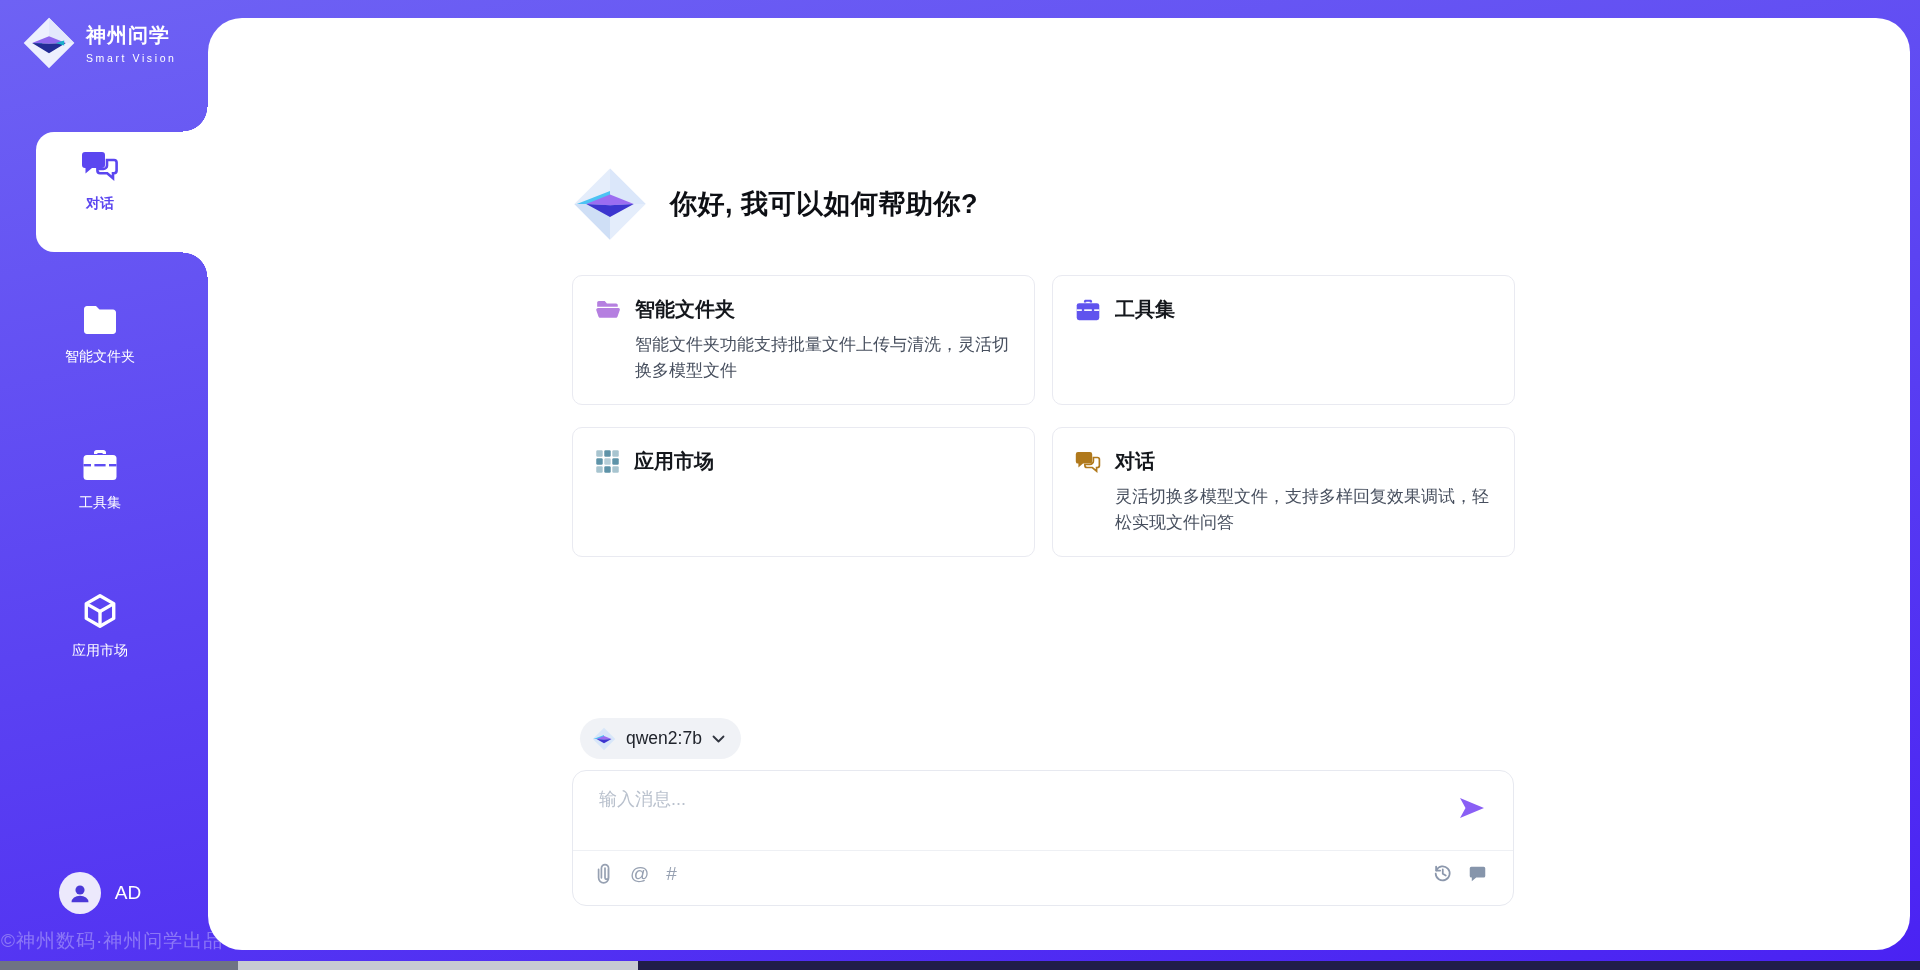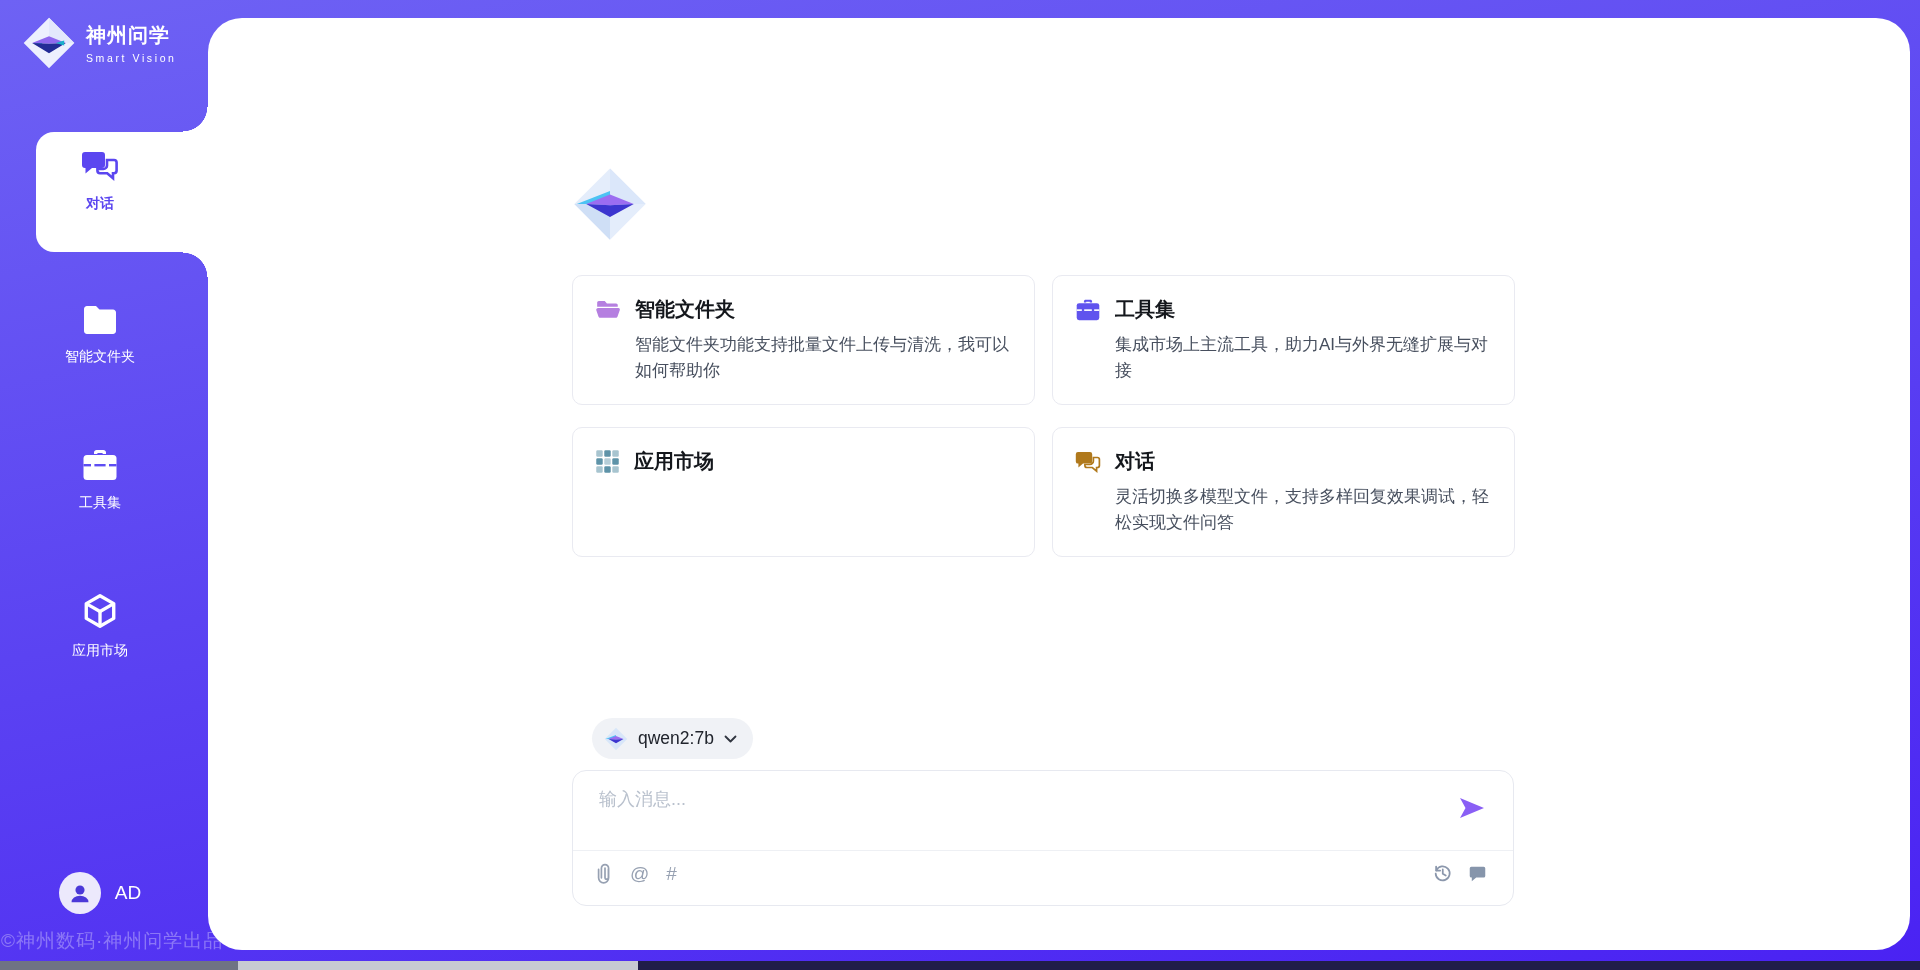--- a/index.html
+++ b/index.html
@@ -41,21 +41,21 @@
   
   .cards{position:absolute;left:364px;top:257px;width:944px;display:grid;
          grid-template-columns:463px 463px;column-gap:17px;row-gap:22px;}
   .card{box-sizing:border-box;height:130px;background:#fff;border:1px solid #e9eaf1;
         border-radius:10px;padding:20px 22px;cursor:pointer;}
   .card-head{display:flex;align-items:center;gap:14px;}
   .card-head .title{font-size:20px;font-weight:700;color:#14171c;}
   .card .desc{margin:9px 0 0 40px;font-size:17px;line-height:1.55;color:#474f5e;}
 
   
-  .model-pill{position:absolute;left:384px;top:700px;height:41px;display:inline-flex;align-items:center;
+  .model-pill{position:absolute;left:372px;top:700px;height:41px;display:inline-flex;align-items:center;
               gap:10px;padding:0 16px 0 12px;background:#f0f2f6;border-radius:21px;cursor:pointer;}
   .model-pill .mlabel{font-size:17.5px;color:#20242c;}
 
   .composer{position:absolute;left:364px;top:752px;width:942px;height:136px;box-sizing:border-box;
             background:#fff;border:1px solid #e7e9f0;border-radius:14px;}
   .composer textarea{position:absolute;left:24px;top:14px;width:810px;height:56px;border:none;outline:none;
             resize:none;font-family:Liberation Sans, sans-serif;font-size:18px;color:#000000;background:transparent;}
   .composer textarea::placeholder{color:#b9c1cd;}
   .send{position:absolute;right:28px;top:26px;cursor:pointer;}
   .divider{position:absolute;left:0;right:0;top:79px;border-top:1px solid #eef0f4;}
@@ -146,47 +146,47 @@
 
     <div class="greeting">
       <svg width="76" height="76" viewBox="0 0 64 64">
         <polygon points="32,2 62,32 32,62 2,32" fill="#e4edfb"></polygon>
         <polygon points="32,2 62,32 32,32" fill="#dbe7fa"></polygon>
         <polygon points="2,32 32,62 32,32" fill="#cfdff6"></polygon>
         <polygon points="4,32 32,21 32,32" fill="#4cc3f3"></polygon>
         <polygon points="12,32 32,24 52,32 32,33" fill="#9b6df1"></polygon>
         <polygon points="12,32 32,33 52,32 32,43" fill="#3c35cf"></polygon>
       </svg>
+      <h1>你好, 我可以如何帮助你?</h1>
     </div>
 
     <div class="cards">
 
       <div class="card">
         <div class="card-head">
           <svg width="26" height="26" viewBox="0 0 24 24" fill="#b57fe0">
             <path d="M2 5.2 C2 4.4 2.7 3.7 3.5 3.7 H9 l2 2.2 h8.5 C20.3 5.9 21 6.6 21 7.4 V9 H2 Z"></path>
             <path d="M3 10.2 H21.6 c0.9 0 1.6 0.9 1.3 1.8 l-2.1 6 c-0.2 0.7-0.9 1.2-1.6 1.2 H4.8 c-0.7 0-1.4-0.5-1.6-1.2 l-2-5.8 c-0.3-0.9 0.4-1.9 1.8-2 Z"></path>
           </svg>
           <span class="title">智能文件夹</span>
         </div>
-        <div class="desc">智能文件夹功能支持批量文件上传与清洗，我可以如何帮助你</div>
+        <div class="desc">智能文件夹功能支持批量文件上传与清洗，灵活切换多模型文件</div>
       </div>
 
       <div class="card">
         <div class="card-head">
           <svg width="26" height="26" viewBox="0 0 38 34" fill="#6053ee">
             <path d="M13 6 V4.5 C13 3 14.2 2 15.6 2 h6.8 C23.8 2 25 3 25 4.5 V6 h-3.4 V5 h-5.2 v1 Z"></path>
             <rect x="2.5" y="7" width="33" height="25" rx="3.5"></rect>
             <rect x="2.5" y="16" width="33" height="2.4" fill="#fff"></rect>
             <rect x="10" y="13.5" width="3.4" height="7.5" rx="1.6"></rect>
             <rect x="24.6" y="13.5" width="3.4" height="7.5" rx="1.6"></rect>
           </svg>
           <span class="title">工具集</span>
         </div>
-        <div class="desc">集成市场上主流工具，助力AI与外界无缝扩展与对接</div>
       </div>
 
       <div class="card">
         <div class="card-head">
           <svg width="25" height="25" viewBox="0 0 24 24" fill="#5e93a8">
             <rect x="1.2" y="1.2" width="6.2" height="6.2" rx="1.2" opacity="0.55"></rect>
             <rect x="8.9" y="1.2" width="6.2" height="6.2" rx="1.2"></rect>
             <rect x="16.6" y="1.2" width="6.2" height="6.2" rx="1.2" opacity="0.55"></rect>
             <rect x="1.2" y="8.9" width="6.2" height="6.2" rx="1.2"></rect>
             <rect x="8.9" y="8.9" width="6.2" height="6.2" rx="1.2" opacity="0.45"></rect>

